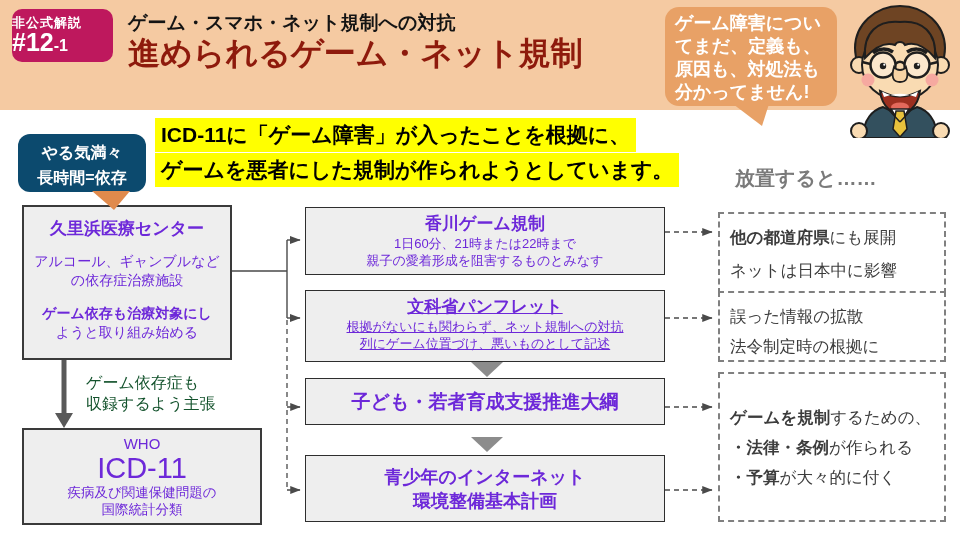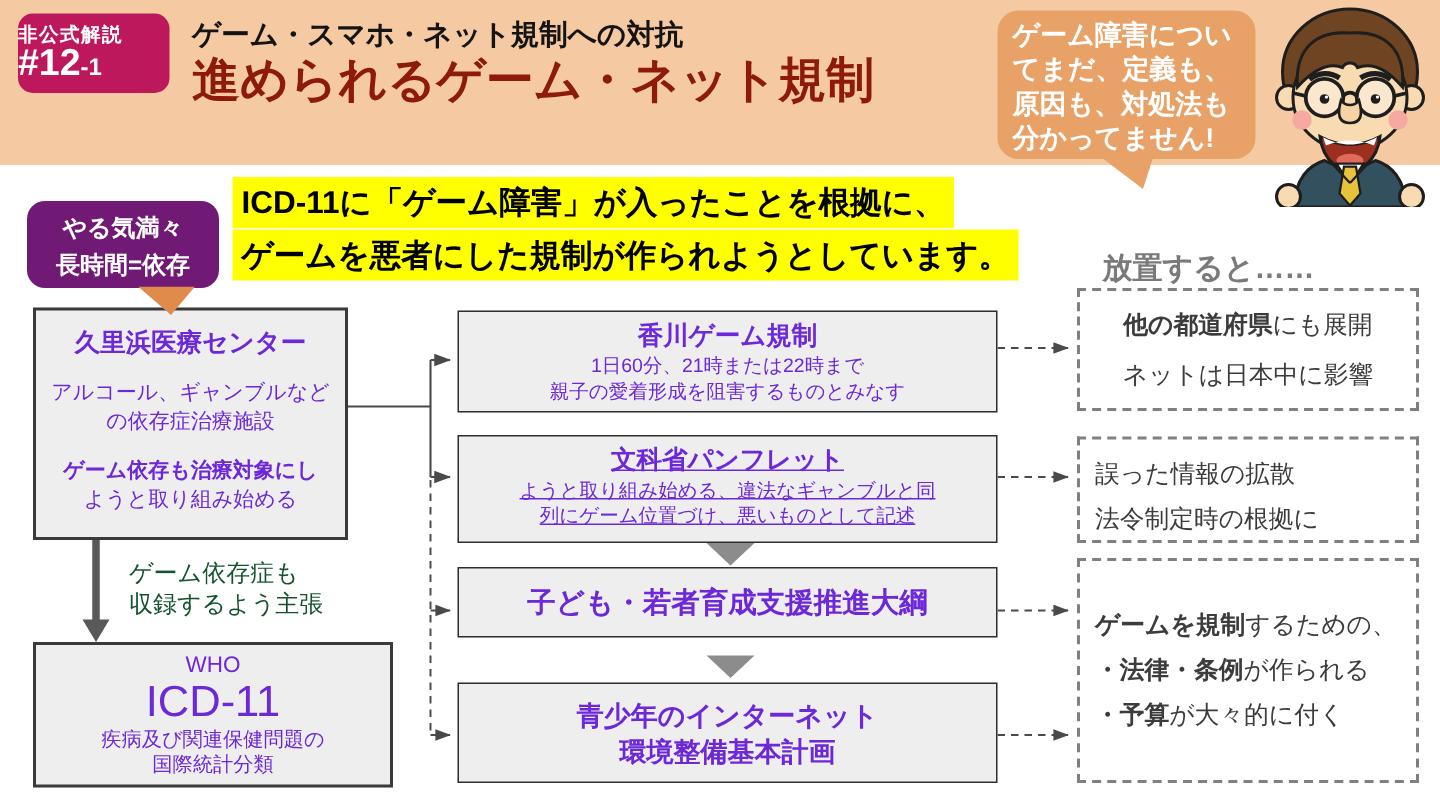--- a/index.html
+++ b/index.html
@@ -17,21 +17,21 @@
   .badge-suffix{font-size:16px;}
   .subtitle{position:absolute;left:128px;top:10px;font-size:19px;font-weight:bold;color:#141414;z-index:3;white-space:nowrap;}
   .main-title{position:absolute;left:128px;top:32px;font-size:32px;font-weight:bold;color:#8E1A0C;z-index:3;white-space:nowrap;}
   
   .speech-bubble{position:absolute;left:665px;top:7px;width:172px;height:99px;background:#E8A166;
                  border-radius:14px;color:#fff;font-weight:bold;font-size:18px;line-height:23px;
                  padding:5px 0 0 10px;box-sizing:border-box;z-index:4;}
   .bubble-tail{position:absolute;left:66px;bottom:-20px;width:38px;height:22px;}
   .mascot{position:absolute;left:842px;top:2px;width:116px;height:136px;z-index:5;}
   
-  .callout{position:absolute;left:18px;top:134px;width:128px;height:58px;background:#701a75;
+  .callout{position:absolute;left:18px;top:134px;width:128px;height:58px;background:#0c4a6e;
            border-radius:12px;color:#fff;font-weight:bold;font-size:16px;text-align:center;
            line-height:25px;padding-top:6px;box-sizing:border-box;z-index:3;}
   .callout-tail{position:absolute;left:74px;bottom:-18px;width:40px;height:19px;}
   .highlight{position:absolute;left:155px;top:118px;z-index:3;}
   .hl-line{display:table;background:#FFFF00;color:#000;font-weight:bold;font-size:21px;
            padding:3px 6px;margin-bottom:1px;white-space:nowrap;}
   
   .gbox{position:absolute;background:#EEEEEE;border:1px solid #2E2E2E;box-sizing:border-box;
         text-align:center;color:#6d28d9;z-index:2;}
   .hospital-box{left:22px;top:205px;width:210px;height:155px;border-width:2px;border-color:#3A3A3A;}
@@ -50,21 +50,21 @@
   .fb3{top:378px;height:47px;display:flex;align-items:center;justify-content:center;
        font-size:19px;font-weight:bold;}
   .fb4{top:455px;height:67px;display:flex;flex-direction:column;align-items:center;
        justify-content:center;font-size:18px;font-weight:bold;line-height:24px;}
   .fb-title{font-size:17px;font-weight:bold;margin-top:5px;line-height:22px;}
   .fb-body{font-size:13px;line-height:17px;}
   
   .cons-heading{position:absolute;left:735px;top:165px;font-size:20px;font-weight:bold;color:#7A7A7A;z-index:2;}
   .cons-box{position:absolute;left:718px;width:228px;border:2px dashed #808080;background:#fff;
             box-sizing:border-box;color:#3C3C3C;font-size:16.5px;padding:6px 10px;z-index:2;}
-  .cb1{top:192px;height:82px;line-height:33px;padding-top:7px;text-align:center;}
+  .cb1{top:212px;height:82px;line-height:33px;padding-top:7px;}
   .cb2{top:291px;height:71px;line-height:30px;padding-top:8px;}
   .cb3{top:372px;height:150px;display:flex;flex-direction:column;justify-content:center;line-height:30px;}
   .seg-b{font-weight:bold;}
   
   .connectors{position:absolute;left:0;top:0;z-index:1;pointer-events:none;}
 </style>
 </head>
 <body>
 
 <div class="header-band"></div>
@@ -192,21 +192,21 @@
   <div class="fb-title">香川ゲーム規制</div>
   <div class="fb-body">
     <div>1日60分、21時または22時まで</div>
     <div>親子の愛着形成を阻害するものとみなす</div>
   </div>
 </div>
 
 <div class="gbox flow fb2">
   <div class="fb-title">文科省パンフレット</div>
   <div class="fb-body">
-    <div>ようと取り組み始める、違法なギャンブルと同</div>
+    <div>根拠がないにも関わらず、ネット規制への対抗</div>
     <div>列にゲーム位置づけ、悪いものとして記述</div>
   </div>
 </div>
 
 <div class="gbox flow fb3">
   <div>子ども・若者育成支援推進大綱</div>
 </div>
 
 <div class="gbox flow fb4">
   <div>青少年のインターネット</div>

